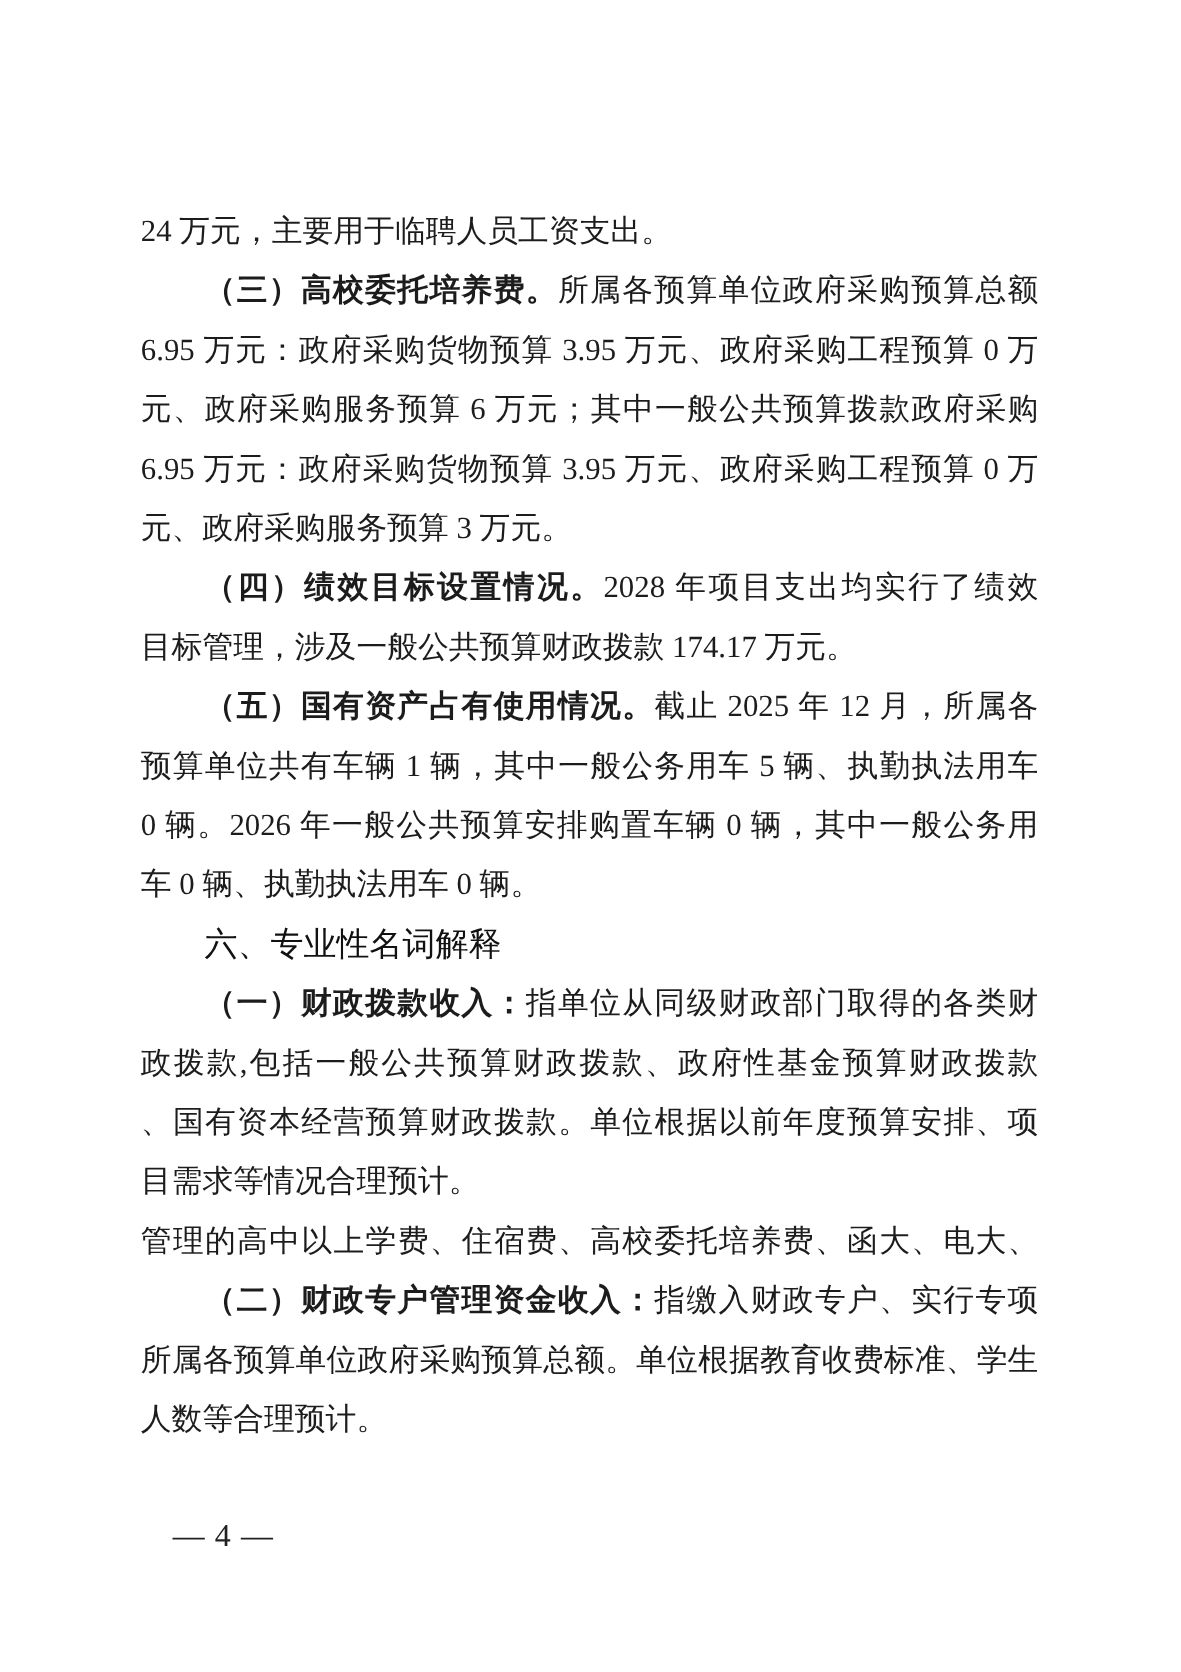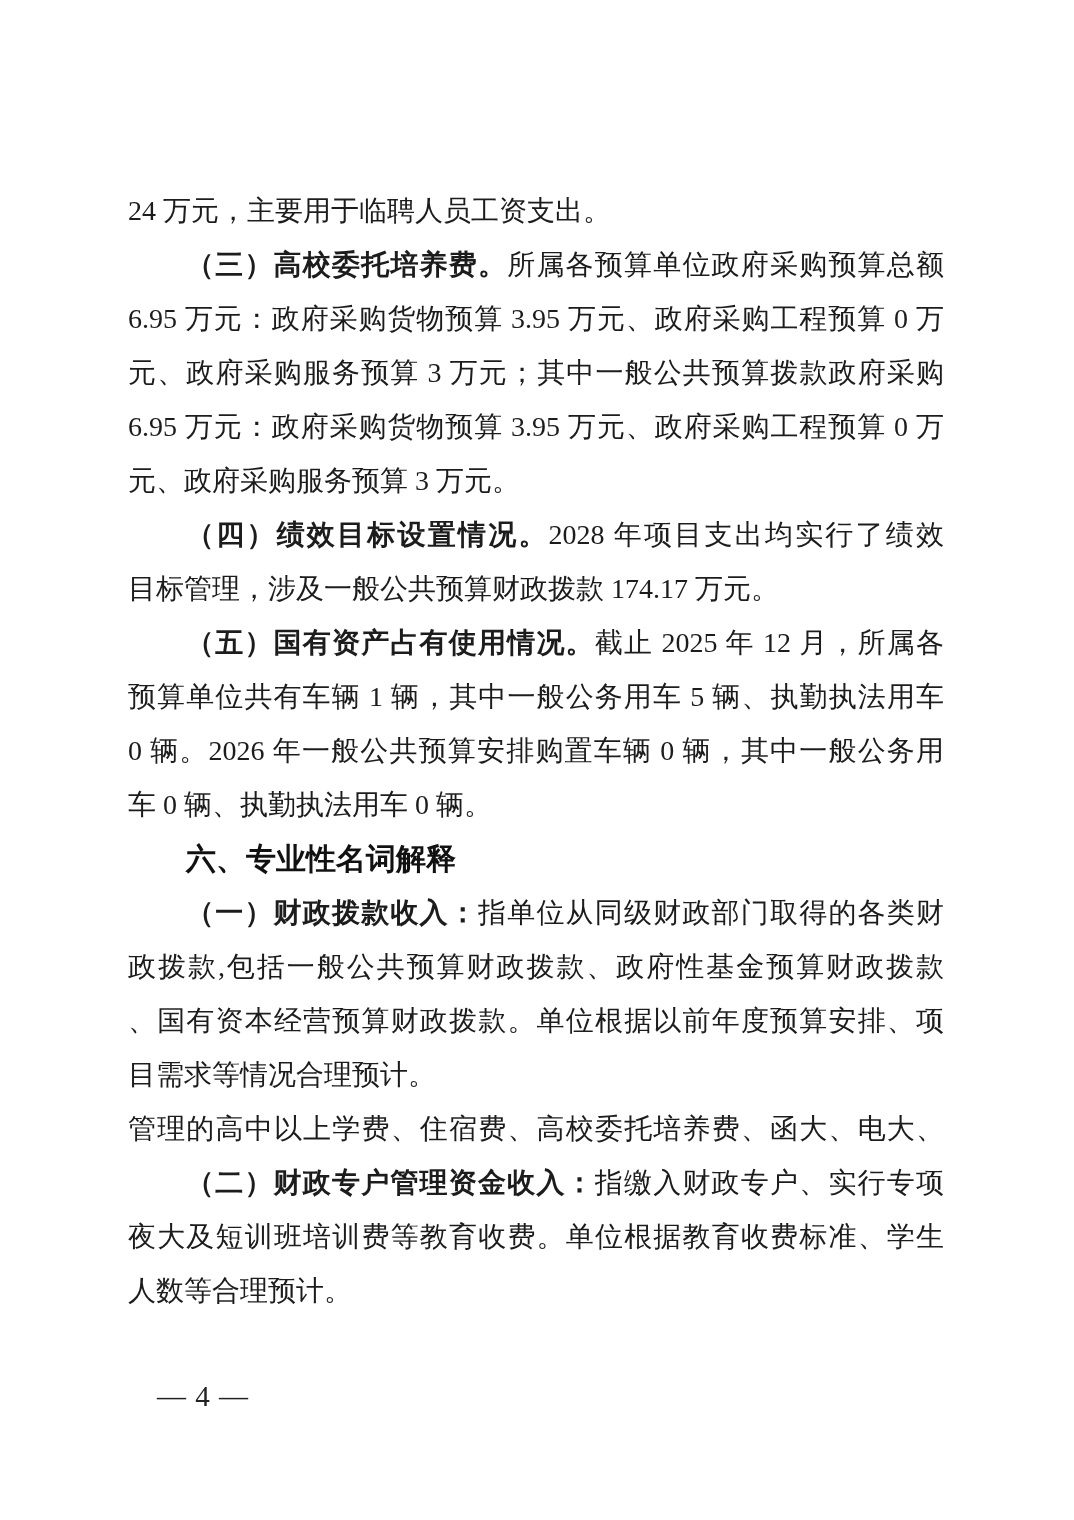--- a/index.html
+++ b/index.html
@@ -28,21 +28,21 @@
   }
   .fill {
     text-align: justify;
     text-align-last: justify;
     text-justify: inter-character;
   }
   .indent { text-indent: 58px; }
   .head { font-weight: bold; }
   .heading-line {
     font-family: "Liberation Sans", "DejaVu Sans", sans-serif;
-    font-weight: bold;
+    font-weight: normal;
     font-size: 30px;
     color: #111111;
   }
   .footer {
     position: absolute;
     left: 157px;
     top: 1376px;
     font-size: 29px;
     line-height: 40px;
     letter-spacing: 1px;
@@ -56,21 +56,21 @@
 <main class="page">
   <div class="text-area">
 
     <section>
       <div class="line"><span>24 万元，主要用于临聘人员工资支出。</span></div>
     </section>
 
     <section>
       <div class="line fill indent"><b class="head">（三）高校委托培养费。</b><span>所属各预算单位政府采购预算总额</span></div>
       <div class="line fill"><span>6.95 万元：政府采购货物预算 3.95 万元、政府采购工程预算 0 万</span></div>
-      <div class="line fill"><span>元、政府采购服务预算 3 万元；其中一般公共预算拨款政府采购</span></div>
+      <div class="line fill"><span>元、政府采购服务预算 6 万元；其中一般公共预算拨款政府采购</span></div>
       <div class="line fill"><span>6.95 万元：政府采购货物预算 3.95 万元、政府采购工程预算 0 万</span></div>
       <div class="line"><span>元、政府采购服务预算 3 万元。</span></div>
     </section>
 
     <section>
       <div class="line fill indent"><b class="head">（四）绩效目标设置情况。</b><span>2028 年项目支出均实行了绩效</span></div>
       <div class="line"><span>目标管理，涉及一般公共预算财政拨款 174.17 万元。</span></div>
     </section>
 
     <section>
@@ -87,20 +87,20 @@
     <section>
       <div class="line fill indent"><b class="head">（一）财政拨款收入：</b><span>指单位从同级财政部门取得的各类财</span></div>
       <div class="line fill"><span>政拨款,包括一般公共预算财政拨款、政府性基金预算财政拨款</span></div>
       <div class="line fill"><span>、国有资本经营预算财政拨款。单位根据以前年度预算安排、项</span></div>
       <div class="line"><span>目需求等情况合理预计。</span></div>
     </section>
 
     <section>
       <div class="line fill"><span>管理的高中以上学费、住宿费、高校委托培养费、函大、电大、</span></div>
       <div class="line fill indent"><b class="head">（二）财政专户管理资金收入：</b><span>指缴入财政专户、实行专项</span></div>
-      <div class="line fill"><span>夜大及短训班培训费等教育收费。单位根据教育收费标准、学生</span></div>
+      <div class="line fill"><span>所属各预算单位政府采购预算总额。单位根据教育收费标准、学生</span></div>
       <div class="line"><span>人数等合理预计。</span></div>
     </section>
 
   </div>
 
   <div class="footer">— 4 —</div>
 </main>
 
 </body></html>

